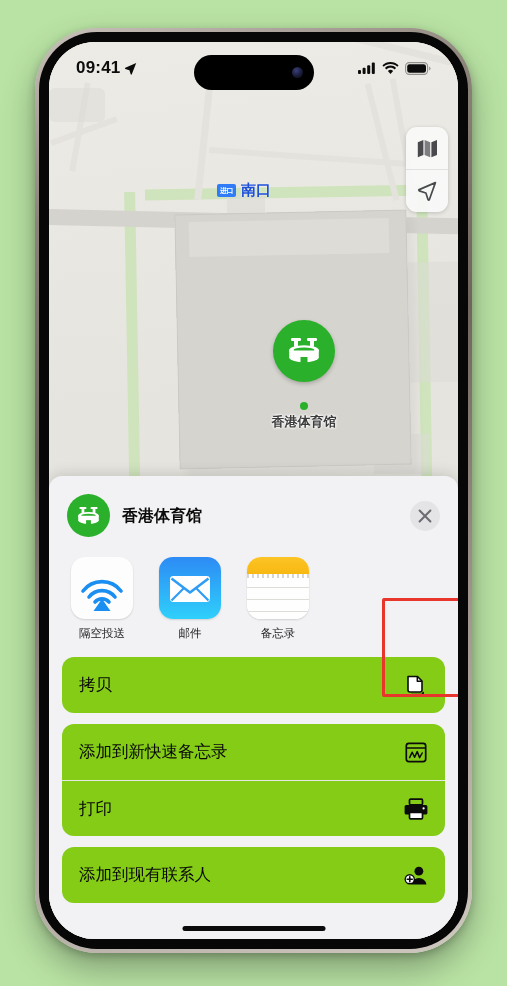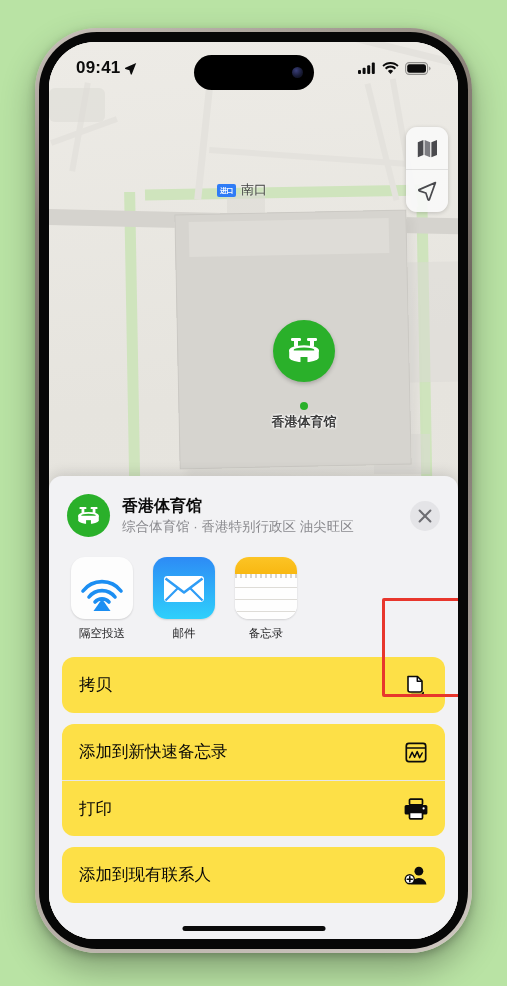--- a/index.html
+++ b/index.html
@@ -53,21 +53,21 @@
     position:absolute;left:140px;top:178px;width:200px;height:35px;
     background:#dedcd7;transform:rotate(-1.2deg);
   }
 
   
   .exit-label{position:absolute;left:168px;top:139px;display:flex;align-items:center;gap:5px;}
   .exit-badge{
     background:#2f7cf6;color:#fff;font-size:7px;line-height:11px;
     padding:1px 3px;border-radius:2px;font-weight:700;letter-spacing:-.5px;
   }
-  .exit-text{color:#404040;font-size:13px;font-weight:400;text-shadow:0 0 2px rgba(255,255,255,.9);}
+  .exit-text{color:#1d4ed8;font-size:15px;font-weight:700;text-shadow:0 0 2px rgba(255,255,255,.9);}
 
   
   .poi{position:absolute;left:224px;top:278px;width:62px;}
   .pin{
     position:relative;width:62px;height:62px;border-radius:50%;
     background:#2ab02a;box-shadow:0 2px 4px rgba(0,0,0,.22);
   }
   .pin:after{
     content:"";position:absolute;left:50%;bottom:-11px;transform:translateX(-50%) rotate(45deg);
     width:20px;height:20px;background:#2ab02a;border-radius:0 0 4px 0;z-index:-1;
@@ -120,32 +120,32 @@
   }
   .sh-text{flex:1;min-width:0;}
   .sh-title{font-size:16px;font-weight:700;color:#0b0b0b;line-height:20px;}
   .sh-sub{font-size:13.5px;color:#8a8a8e;line-height:19px;margin-top:1px;white-space:nowrap;overflow:hidden;}
   .sh-close{
     width:30px;height:30px;border-radius:50%;background:#e4e4e7;flex:0 0 30px;
     display:flex;align-items:center;justify-content:center;
   }
 
   
-  .apps{display:flex;gap:20px;padding:6px 22px 4px 22px;overflow:hidden;}
+  .apps{display:flex;gap:26px;padding:6px 22px 4px 22px;overflow:hidden;}
   .app{width:62px;flex:0 0 62px;text-align:center;position:relative;}
   .app-icon{width:62px;height:62px;border-radius:14px;overflow:hidden;box-shadow:0 1px 2px rgba(0,0,0,.14);position:relative;background:#fff;}
   .app-label{font-size:11.5px;color:#1c1c1e;margin-top:7px;white-space:nowrap;font-weight:500;}
   .highlight-box{
     position:absolute;left:333px;top:556px;width:104px;height:99px;
     border:3px solid #e8362c;border-radius:2px;z-index:30;pointer-events:none;box-sizing:border-box;
   }
 
   
   .actions{padding:12px 13px 0 13px;}
-  .act-group{background:#fde047;border-radius:12px;margin-bottom:11px;overflow:hidden;}
+  .act-group{background:#84cc16;border-radius:12px;margin-bottom:11px;overflow:hidden;}
   .act-row{
     display:flex;align-items:center;justify-content:space-between;
     height:56px;padding:0 17px;box-sizing:border-box;
   }
   .act-label{font-size:16.5px;color:#070707;}
   .act-icon{width:24px;height:24px;display:flex;align-items:center;justify-content:center;color:#070707;}
 
   .home-ind{
     position:absolute;left:50%;transform:translateX(-50%);bottom:8px;
     width:143px;height:5px;border-radius:3px;background:#0a0a0a;z-index:40;
@@ -275,21 +275,20 @@
               <rect x="5" y="1" width="10" height="3" rx="1.2" fill="#fff"></rect>
               <rect x="21" y="1" width="10" height="3" rx="1.2" fill="#fff"></rect>
               <ellipse cx="18" cy="13.5" rx="15" ry="5.2" fill="#fff"></ellipse>
               <ellipse cx="18" cy="13.2" rx="10.5" ry="2.6" fill="#2ab02a"></ellipse>
               <path d="M3.2 13.5 v7.5 a15 5.2 0 0 0 29.6 0 v-7.5 z" fill="#fff"></path>
               <path d="M14.5 26 v-6 h7 v6 z" fill="#2ab02a"></path>
             </svg>
           </div>
           <div class="sh-text">
             <div class="sh-title">香港体育馆</div>
-            <div class="sh-sub">综合体育馆 · 香港特别行政区 油尖旺区</div>
           </div>
           <div class="sh-close">
             <svg width="14" height="14" viewBox="0 0 14 14">
               <path d="M1.6 1.6 L12.4 12.4 M12.4 1.6 L1.6 12.4" stroke="#6d6d72" stroke-width="2.1" stroke-linecap="round"></path>
             </svg>
           </div>
         </div>
 
         <div class="apps">
 

